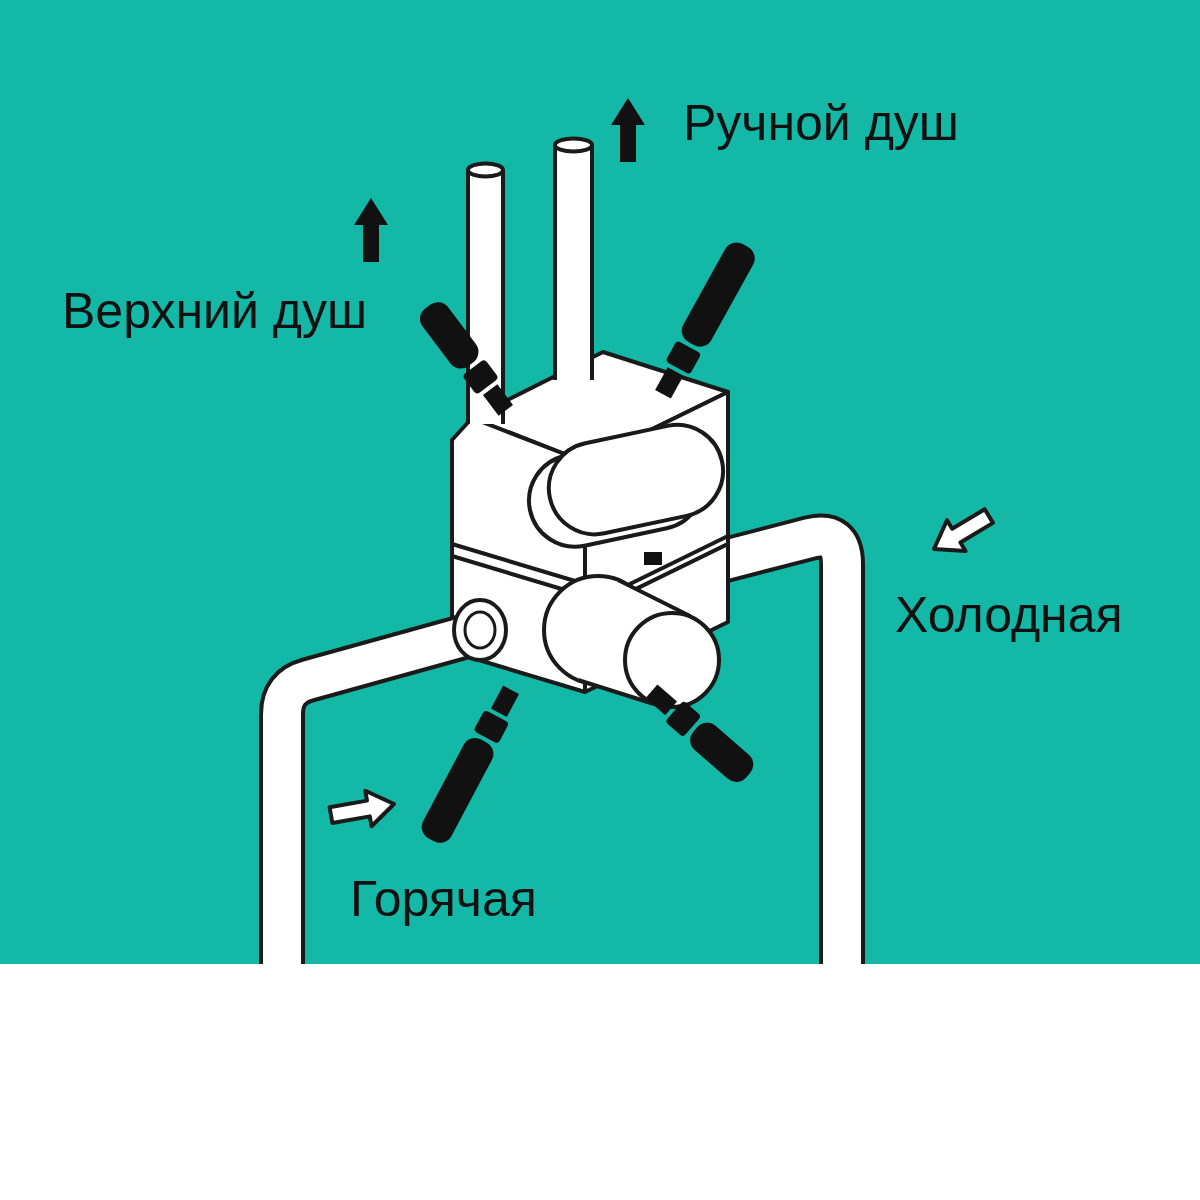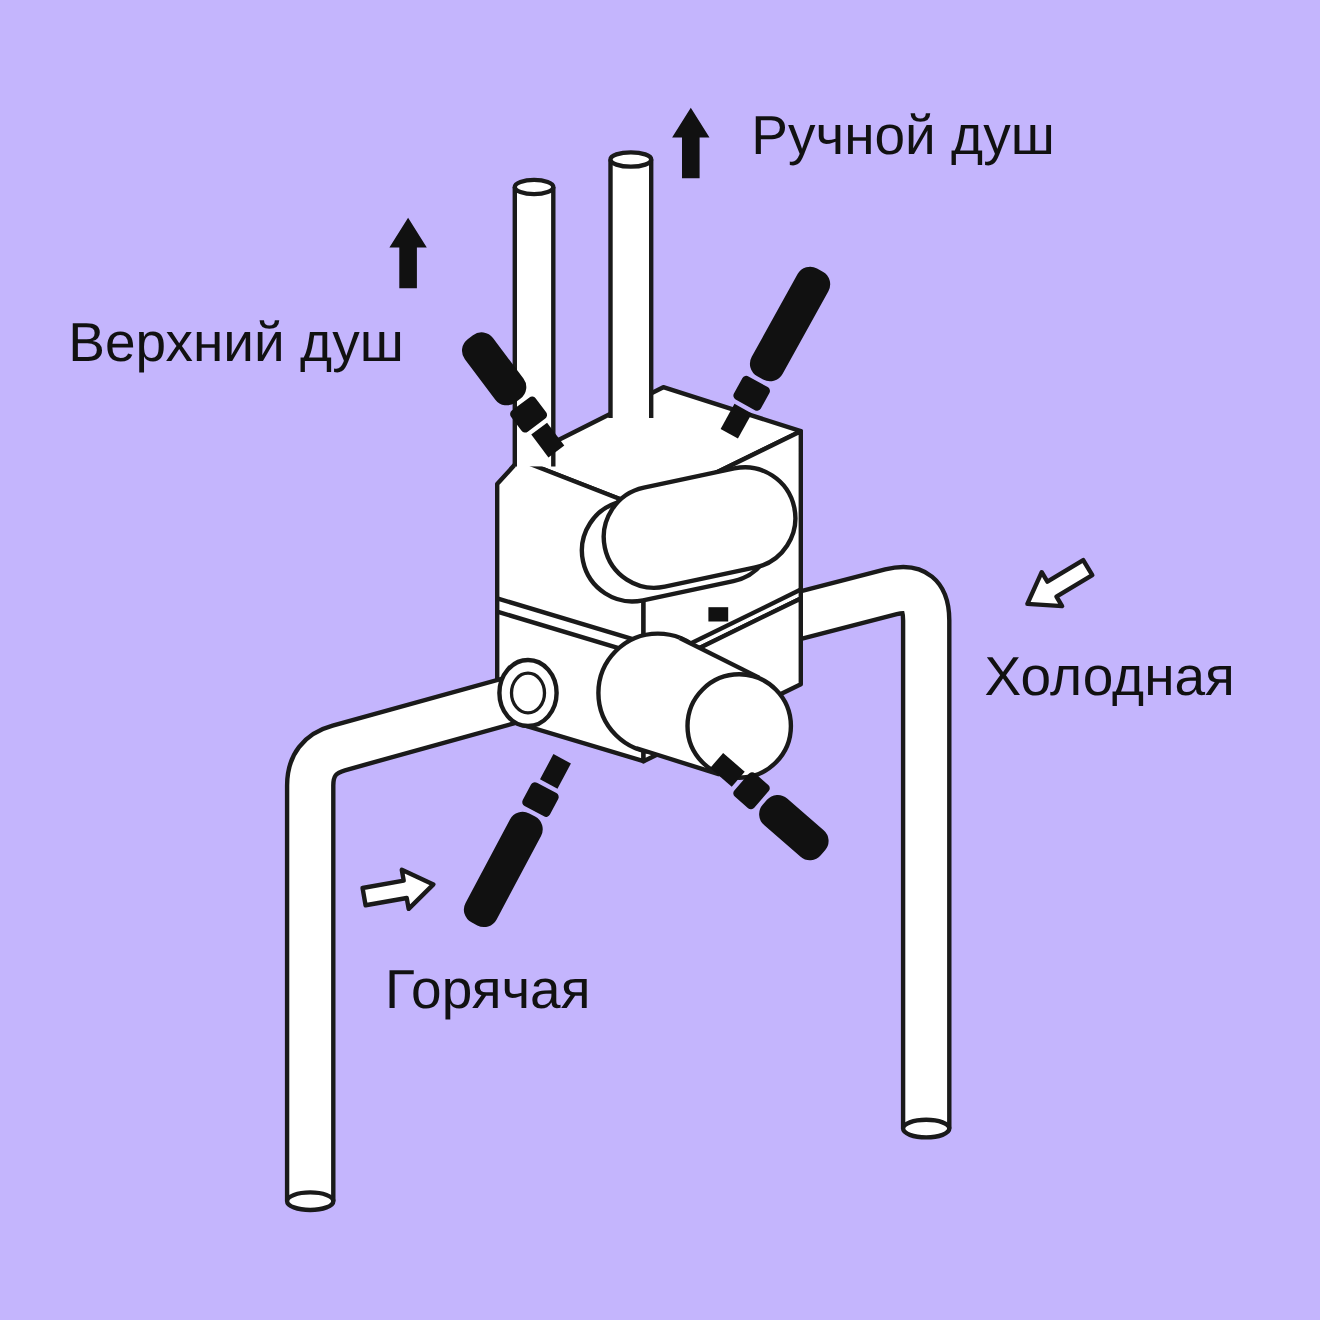--- a/index.html
+++ b/index.html
@@ -3,22 +3,22 @@
 <meta charset="utf-8">
 <style>
   html, body {
     margin: 0;
     padding: 0;
     background: #ffffff;
   }
   .canvas {
     position: relative;
     width: 1200px;
-    height: 1200px;
-    background: #c4b5fd;
+    height: 964px;
+    background: #14b8a6;
     overflow: hidden;
     font-family: "Liberation Sans", sans-serif;
   }
   svg text {
     font-family: "Liberation Sans", sans-serif;
     font-size: 50px;
     fill: #111111;
   }
   .line {
     fill: #ffffff;

